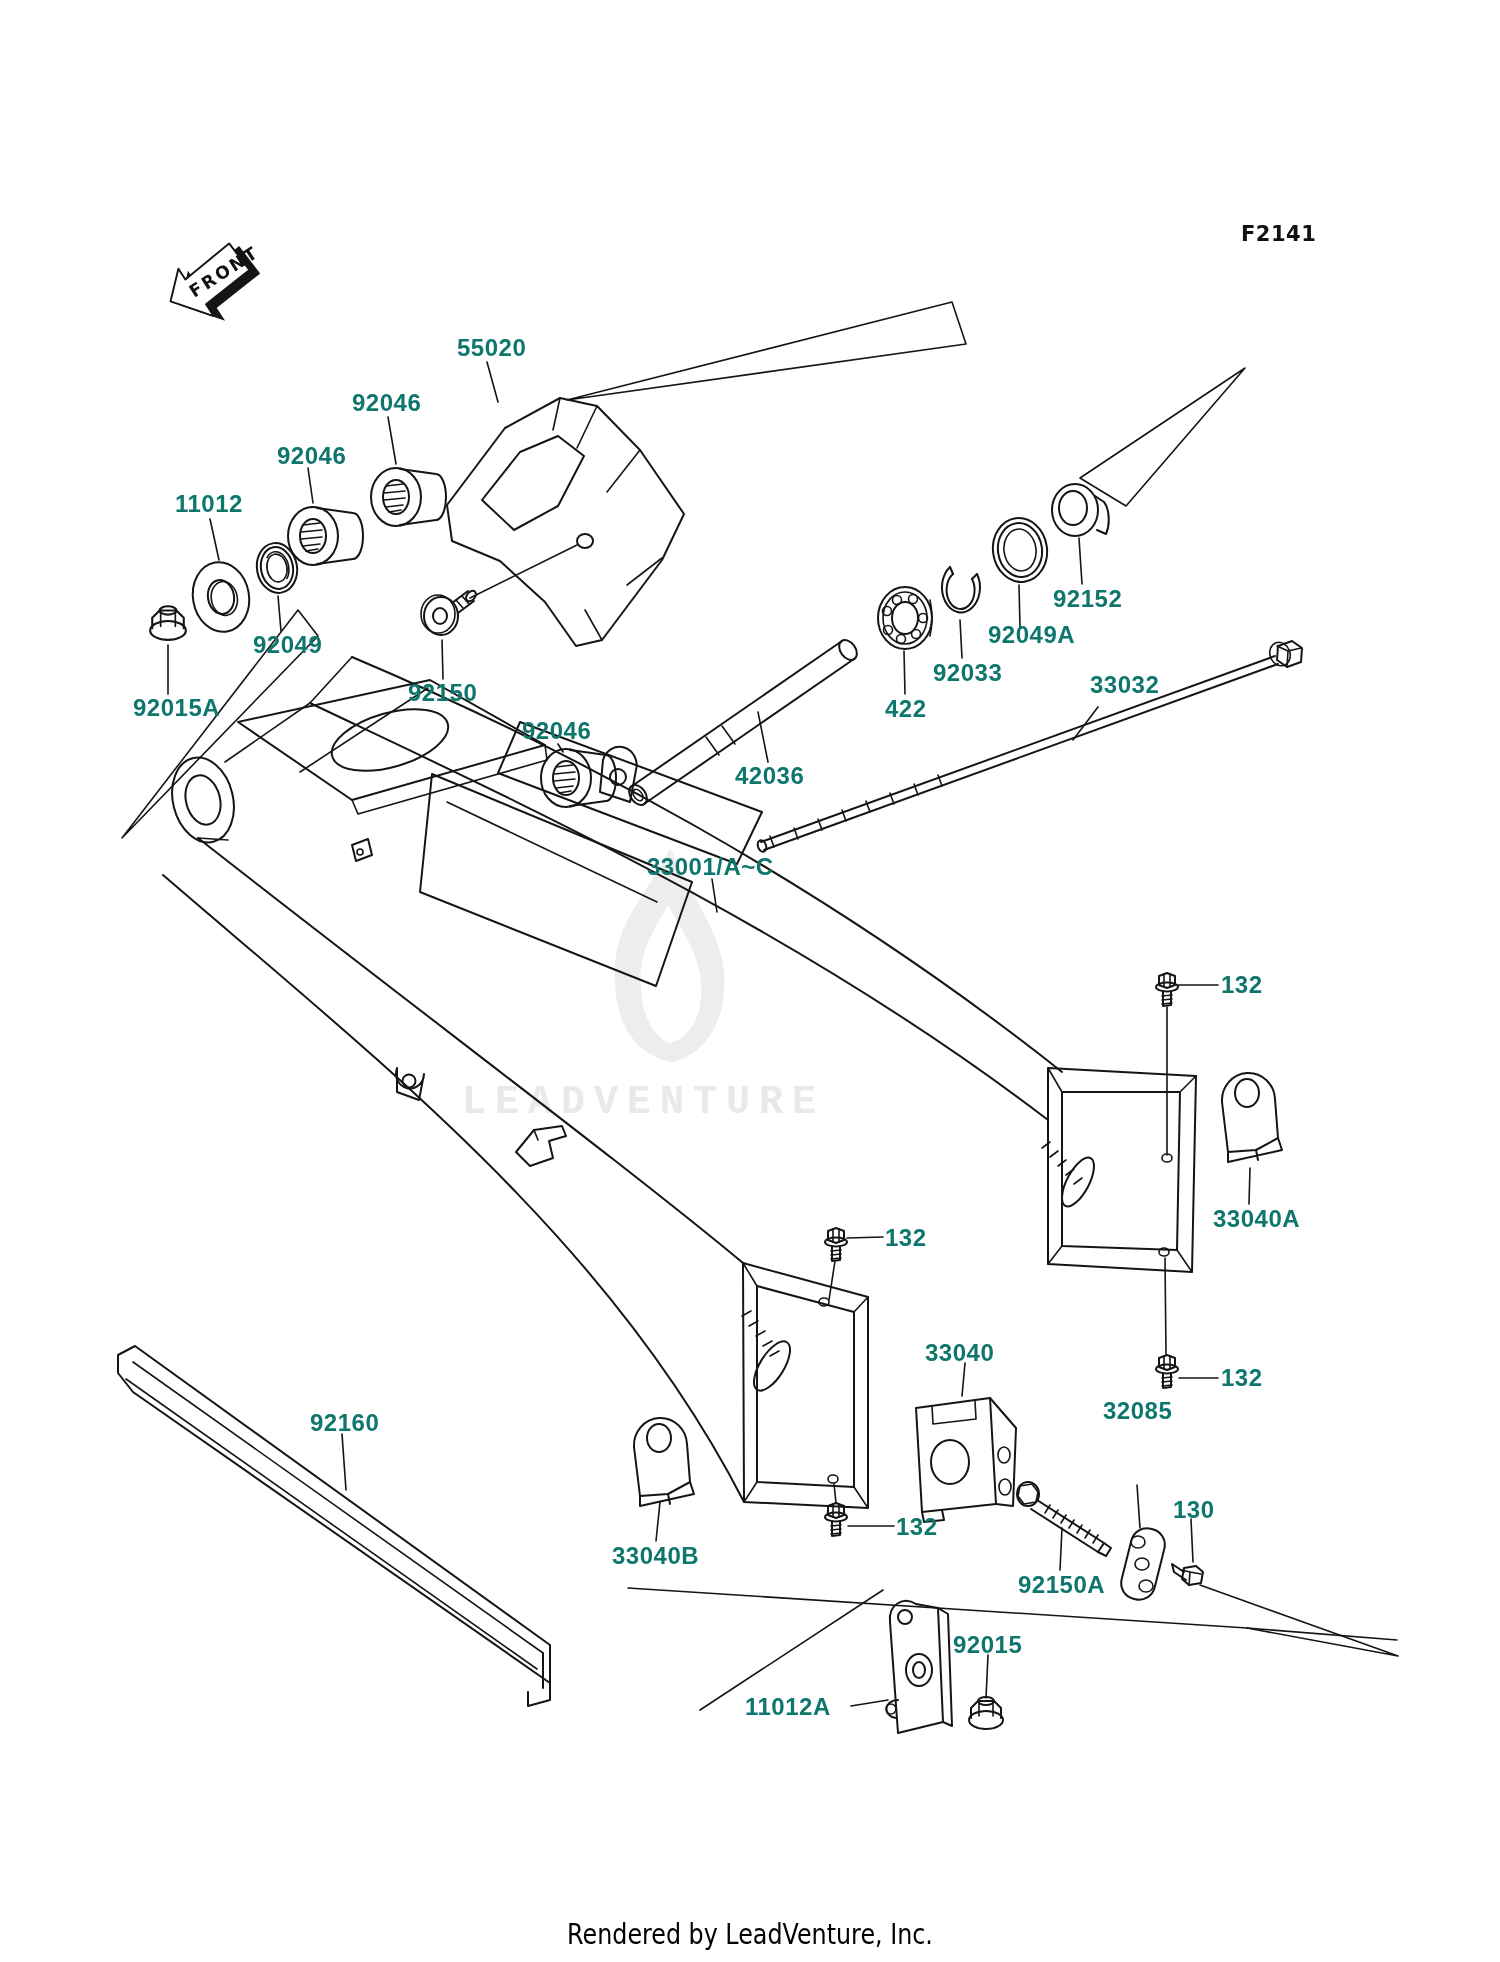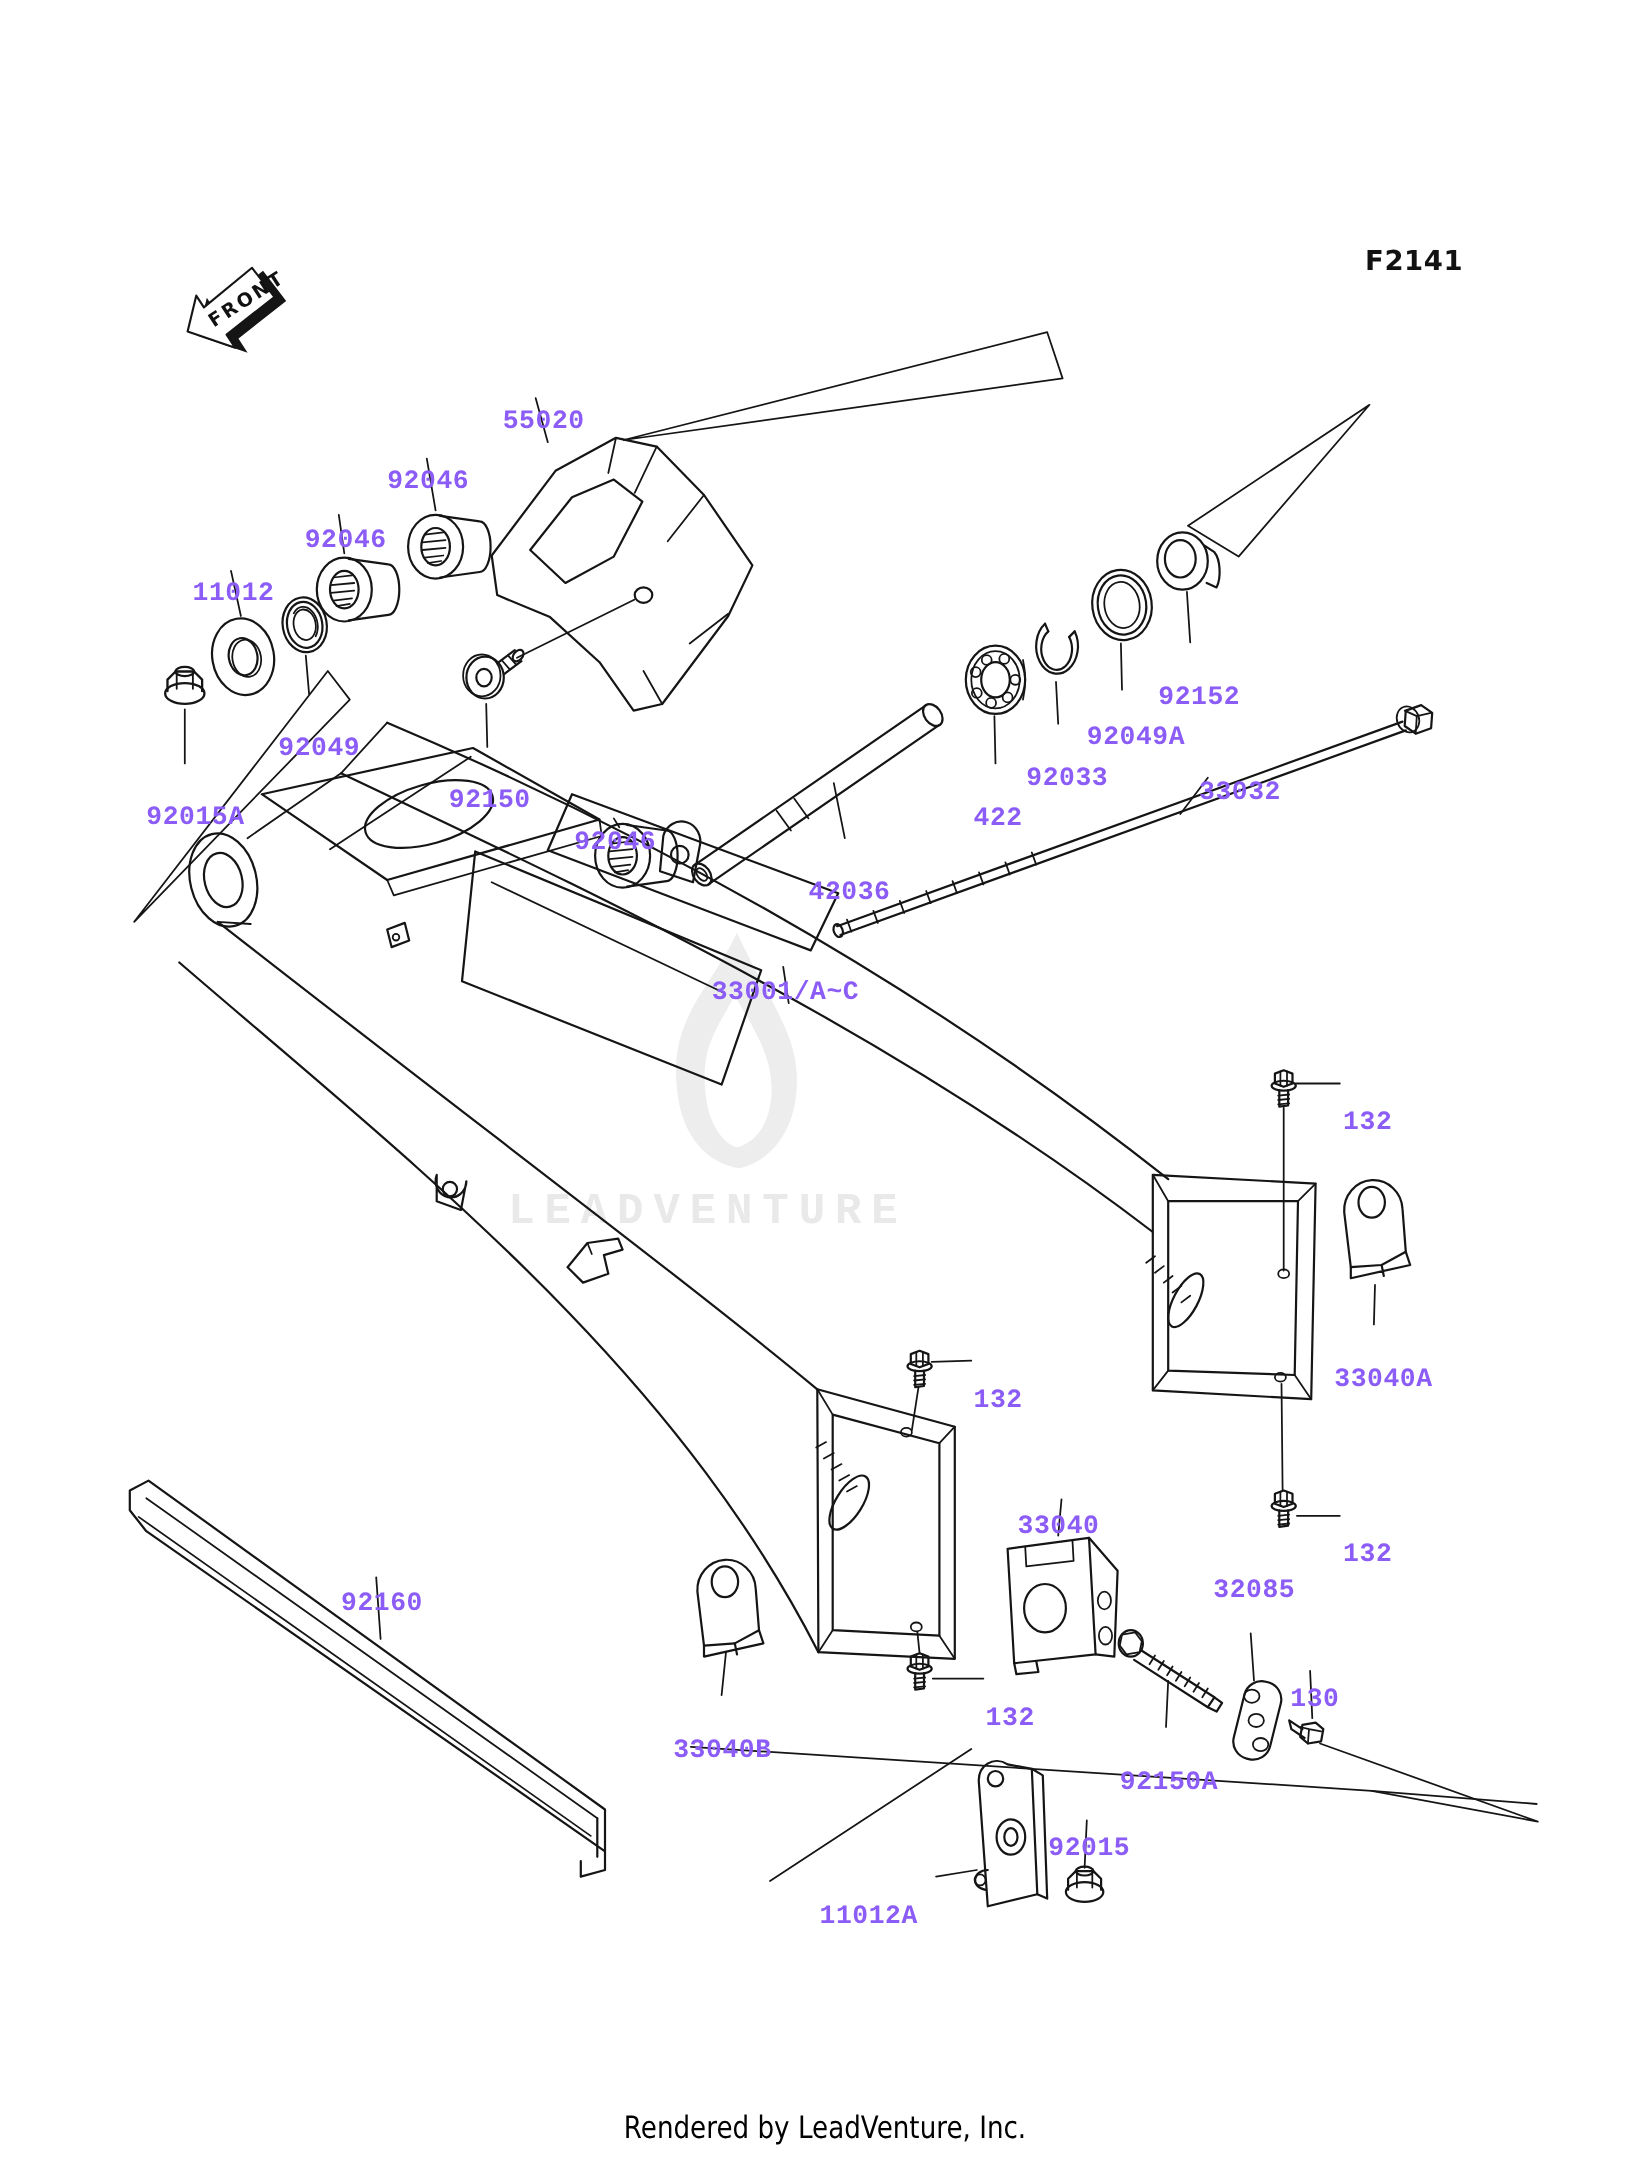--- a/index.html
+++ b/index.html
@@ -3,24 +3,24 @@
 <meta charset="utf-8">
 <style>
   html,body{margin:0;padding:0;background:#ffffff;}
   .page{position:relative;width:1500px;height:1962px;background:#ffffff;overflow:hidden;
         font-family:"DejaVu Sans",sans-serif;}
   .wm-text{position:absolute;left:462px;top:1080px;z-index:0;
            font-family:Liberation Mono, monospace;font-weight:700;font-size:40px;
            letter-spacing:9px;color:#e9e9e9;white-space:nowrap;}
   svg.artwork{position:absolute;left:0;top:0;z-index:1;}
   #labels-layer{position:absolute;left:0;top:0;width:100%;height:100%;z-index:2;}
-  .part-label{position:absolute;font-family:Liberation Mono, monospace;font-weight:700;
-              font-size:24px;letter-spacing:0.5px;color:#8b5cf6;line-height:1;white-space:nowrap;margin-top:36px;}
+  .part-label{position:absolute;font-family:Liberation Sans, sans-serif;font-weight:700;
+              font-size:24px;letter-spacing:0.5px;color:#0f766e;line-height:1;white-space:nowrap;}
   .figure-code{position:absolute;left:1241px;top:222px;z-index:2;font-weight:700;
-               font-size:25px;color:#111;letter-spacing:0.5px;}
+               font-size:21px;color:#111;letter-spacing:0.5px;}
   .footer-credit{position:absolute;left:50%;top:1918px;z-index:2;color:#000;
                  font-size:28px;transform:translateX(-50%) scaleX(0.85);white-space:nowrap;}
   .ln{fill:none;stroke:#151515;stroke-width:2;stroke-linejoin:round;stroke-linecap:round;}
   .thin{fill:none;stroke:#151515;stroke-width:1.6;stroke-linejoin:round;stroke-linecap:round;}
   .fillDark{fill:#151515;stroke:#151515;stroke-width:2;}
   .face{fill:#ffffff;stroke:#151515;stroke-width:3;stroke-linejoin:round;}
   .wm{fill:#ededed;stroke:none;}
   .wm-in{fill:#ffffff;stroke:none;}
   .front-text{font-family:"DejaVu Sans",sans-serif;font-weight:700;font-size:27px;
               letter-spacing:4px;fill:#111;}

